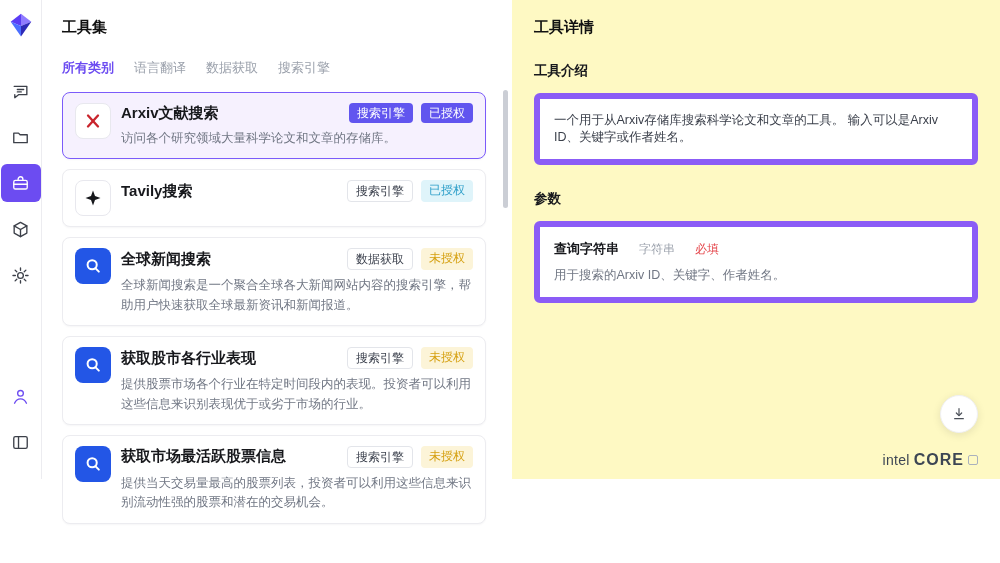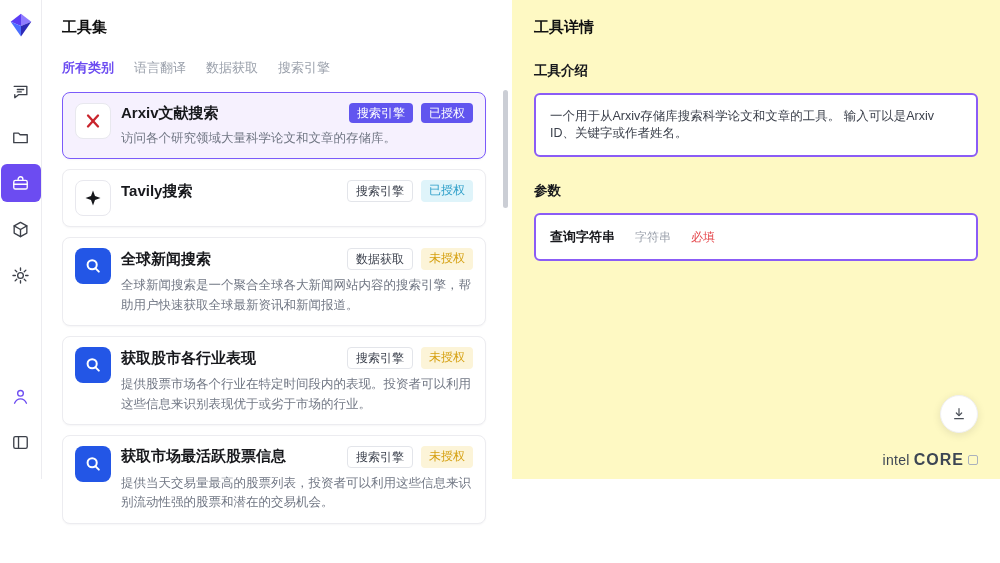--- a/index.html
+++ b/index.html
@@ -38,21 +38,21 @@
   .badge.filled { background:#6155EF; color:#fff; }
   .badge.outline { background:#fff; border:1px solid #e3e5ea; color:#3f4450; }
   .badge.auth-blue { background:#DFF4FA; color:#2E9FC9; }
   .badge.auth-yellow { background:#FCF4D8; color:#D5A011; }
   .card-desc { margin-top:6px; font-size:12.5px; color:#717784; line-height:1.55; }
   .scroll-thumb { position:absolute; right:4px; top:90px; width:5px; height:118px; background:#cbced5; border-radius:3px; cursor:pointer; }
 
   
   .details-panel { flex:1; background:#fef9c3; padding:18px 22px; position:relative; }
   .section-title { font-size:13.5px; font-weight:bold; margin-top:25px; color:#17181c; }
-  .info-card { background:#fff; border:2px solid #8b5cf6; border-radius:6px; padding:13px 14px; margin-top:13px; font-size:12.5px; color:#3a3f4a; }
+  .info-card { background:#fff; border:6px solid #8b5cf6; border-radius:6px; padding:13px 14px; margin-top:13px; font-size:12.5px; color:#3a3f4a; }
   .param-head { display:flex; align-items:baseline; gap:20px; }
   .param-name { font-size:13px; font-weight:bold; color:#17181c; }
   .param-type { font-size:12px; color:#9aa0ab; }
   .param-required { font-size:12px; color:#E5484D; }
   .param-desc { margin-top:9px; font-size:12.5px; color:#717784; }
 
   .fab { position:absolute; right:22px; bottom:46px; width:38px; height:38px; border-radius:50%; background:#fff; border:1px solid #f0f0f3; box-shadow:0 2px 8px rgba(20,20,40,.10); display:flex; align-items:center; justify-content:center; cursor:pointer; }
   .fab svg { width:16px; height:16px; stroke:#4a4f58; fill:none; stroke-width:1.8; stroke-linecap:round; stroke-linejoin:round; }
   .brand { position:absolute; right:22px; bottom:10px; display:flex; align-items:baseline; gap:4px; color:#3d4654; }
   .brand .b-left { font-size:14px; letter-spacing:.3px; }
@@ -239,20 +239,21 @@
       <span>一个用于从Arxiv存储库搜索科学论文和文章的工具。 输入可以是Arxiv ID、关键字或作者姓名。</span>
     </div>
 
     <div class="section-title">参数</div>
     <div class="info-card">
       <div class="param-head">
         <span class="param-name">查询字符串</span>
         <span class="param-type">字符串</span>
         <span class="param-required">必填</span>
       </div>
+      <div class="param-desc">用于搜索的Arxiv ID、关键字、作者姓名。</div>
     </div>
 
     <div class="fab">
       <svg viewBox="0 0 24 24">
           <path d="M12 4v10"></path>
           <path d="M8 10.5l4 4 4-4"></path>
           <path d="M5.5 19h13"></path>
         </svg>
     </div>
 

